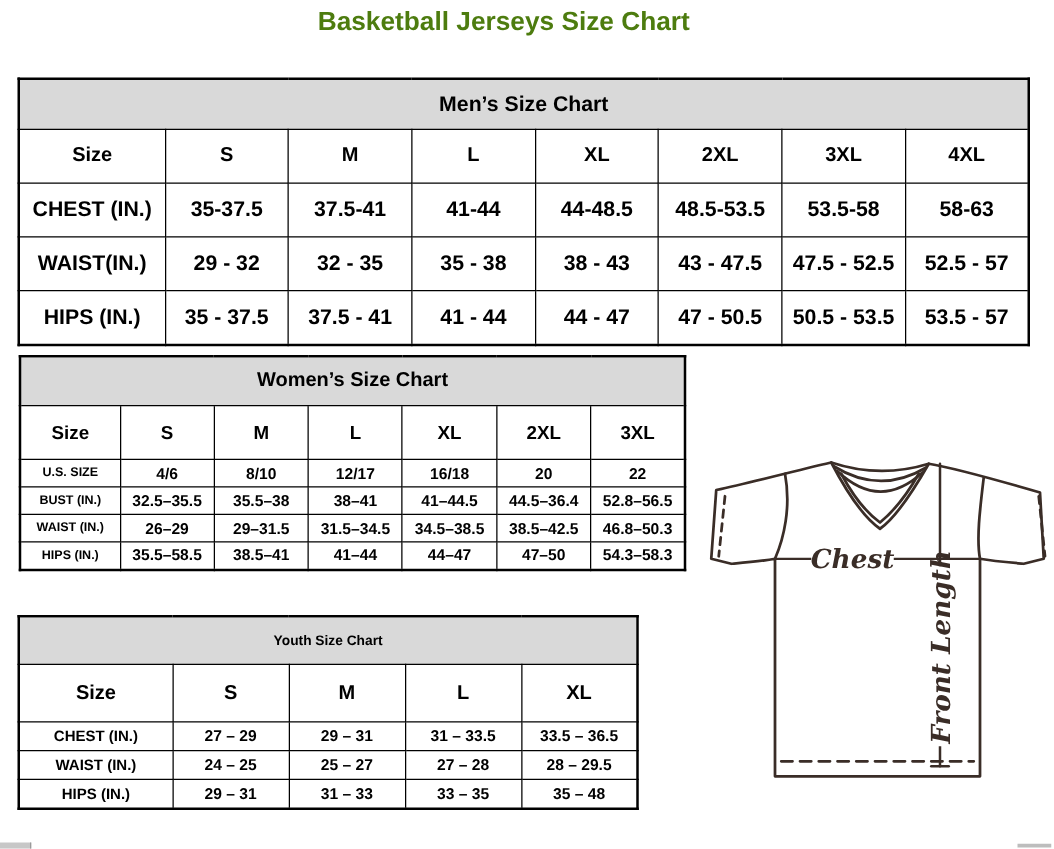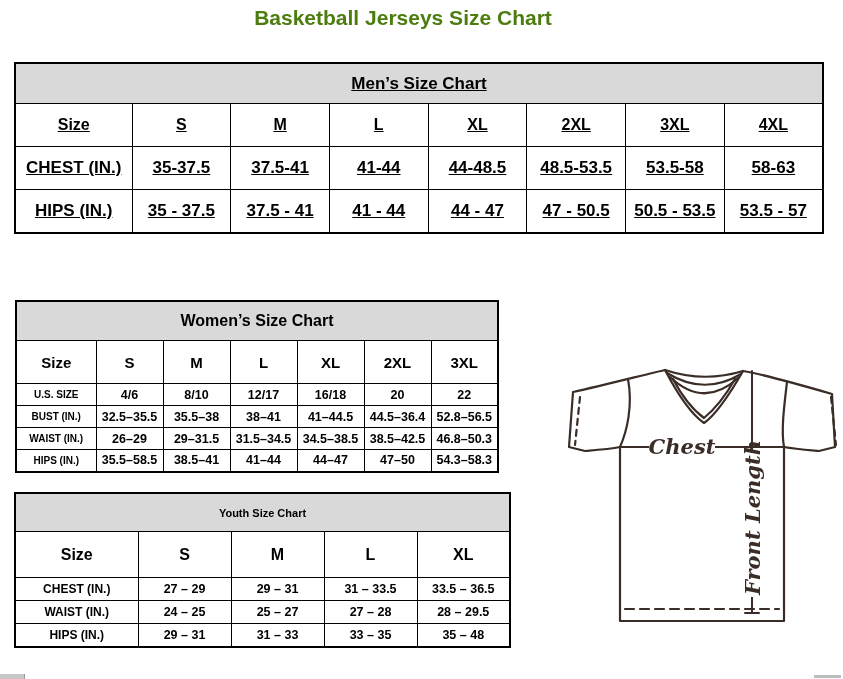--- a/index.html
+++ b/index.html
@@ -14,27 +14,27 @@
   table.size-table{
     position:absolute;border-collapse:collapse;table-layout:fixed;
     border:2px solid #000;background:#fff;color:#000;
   }
   table.size-table td, table.size-table th{
     border:1px solid #000;padding:0;text-align:center;vertical-align:middle;
     font-weight:bold;overflow:hidden;white-space:nowrap;
   }
   tr.title-row td{background:#d9d9d9;}
   
-  #men-table{left:14px;top:62px;width:810px;text-decoration:underline;}
+  #men-table{left:14px;top:62px;width:810px;}
   #men-table tr.title-row td{height:39px;font-size:17px;}
   #men-table tr.header-row{height:43px;font-size:16px;}
   #men-table tr.data-row{height:43px;font-size:17px;}
   #men-table col.col-label{width:117px;}
   
-  #women-table{left:15px;top:300px;width:484px;}
+  #women-table{left:15px;top:284px;width:534px;}
   #women-table tr.title-row td{height:38px;font-size:16px;}
   #women-table tr.header-row{height:43px;font-size:15px;}
   #women-table tr.data-row{height:22px;font-size:12.5px;}
   #women-table tr.data-row th.row-label{font-size:10px;}
   #women-table col.col-label{width:80px;}
   
   #youth-table{left:14px;top:492px;width:497px;}
   #youth-table tr.title-row td{height:37px;font-size:11px;}
   #youth-table tr.header-row{height:46px;font-size:16px;}
   #youth-table tr.data-row{height:23px;font-size:12.5px;}
@@ -89,20 +89,30 @@
         <th class="row-label">CHEST (IN.)</th>
         <td>35-37.5</td>
         <td>37.5-41</td>
         <td>41-44</td>
         <td>44-48.5</td>
         <td>48.5-53.5</td>
         <td>53.5-58</td>
         <td>58-63</td>
       </tr>
       <tr class="data-row">
+        <th class="row-label">WAIST(IN.)</th>
+        <td>29 - 32</td>
+        <td>32 - 35</td>
+        <td>35 - 38</td>
+        <td>38 - 43</td>
+        <td>43 - 47.5</td>
+        <td>47.5 - 52.5</td>
+        <td>52.5 - 57</td>
+      </tr>
+      <tr class="data-row">
         <th class="row-label">HIPS (IN.)</th>
         <td>35 - 37.5</td>
         <td>37.5 - 41</td>
         <td>41 - 44</td>
         <td>44 - 47</td>
         <td>47 - 50.5</td>
         <td>50.5 - 53.5</td>
         <td>53.5 - 57</td>
       </tr>
     </tbody>

